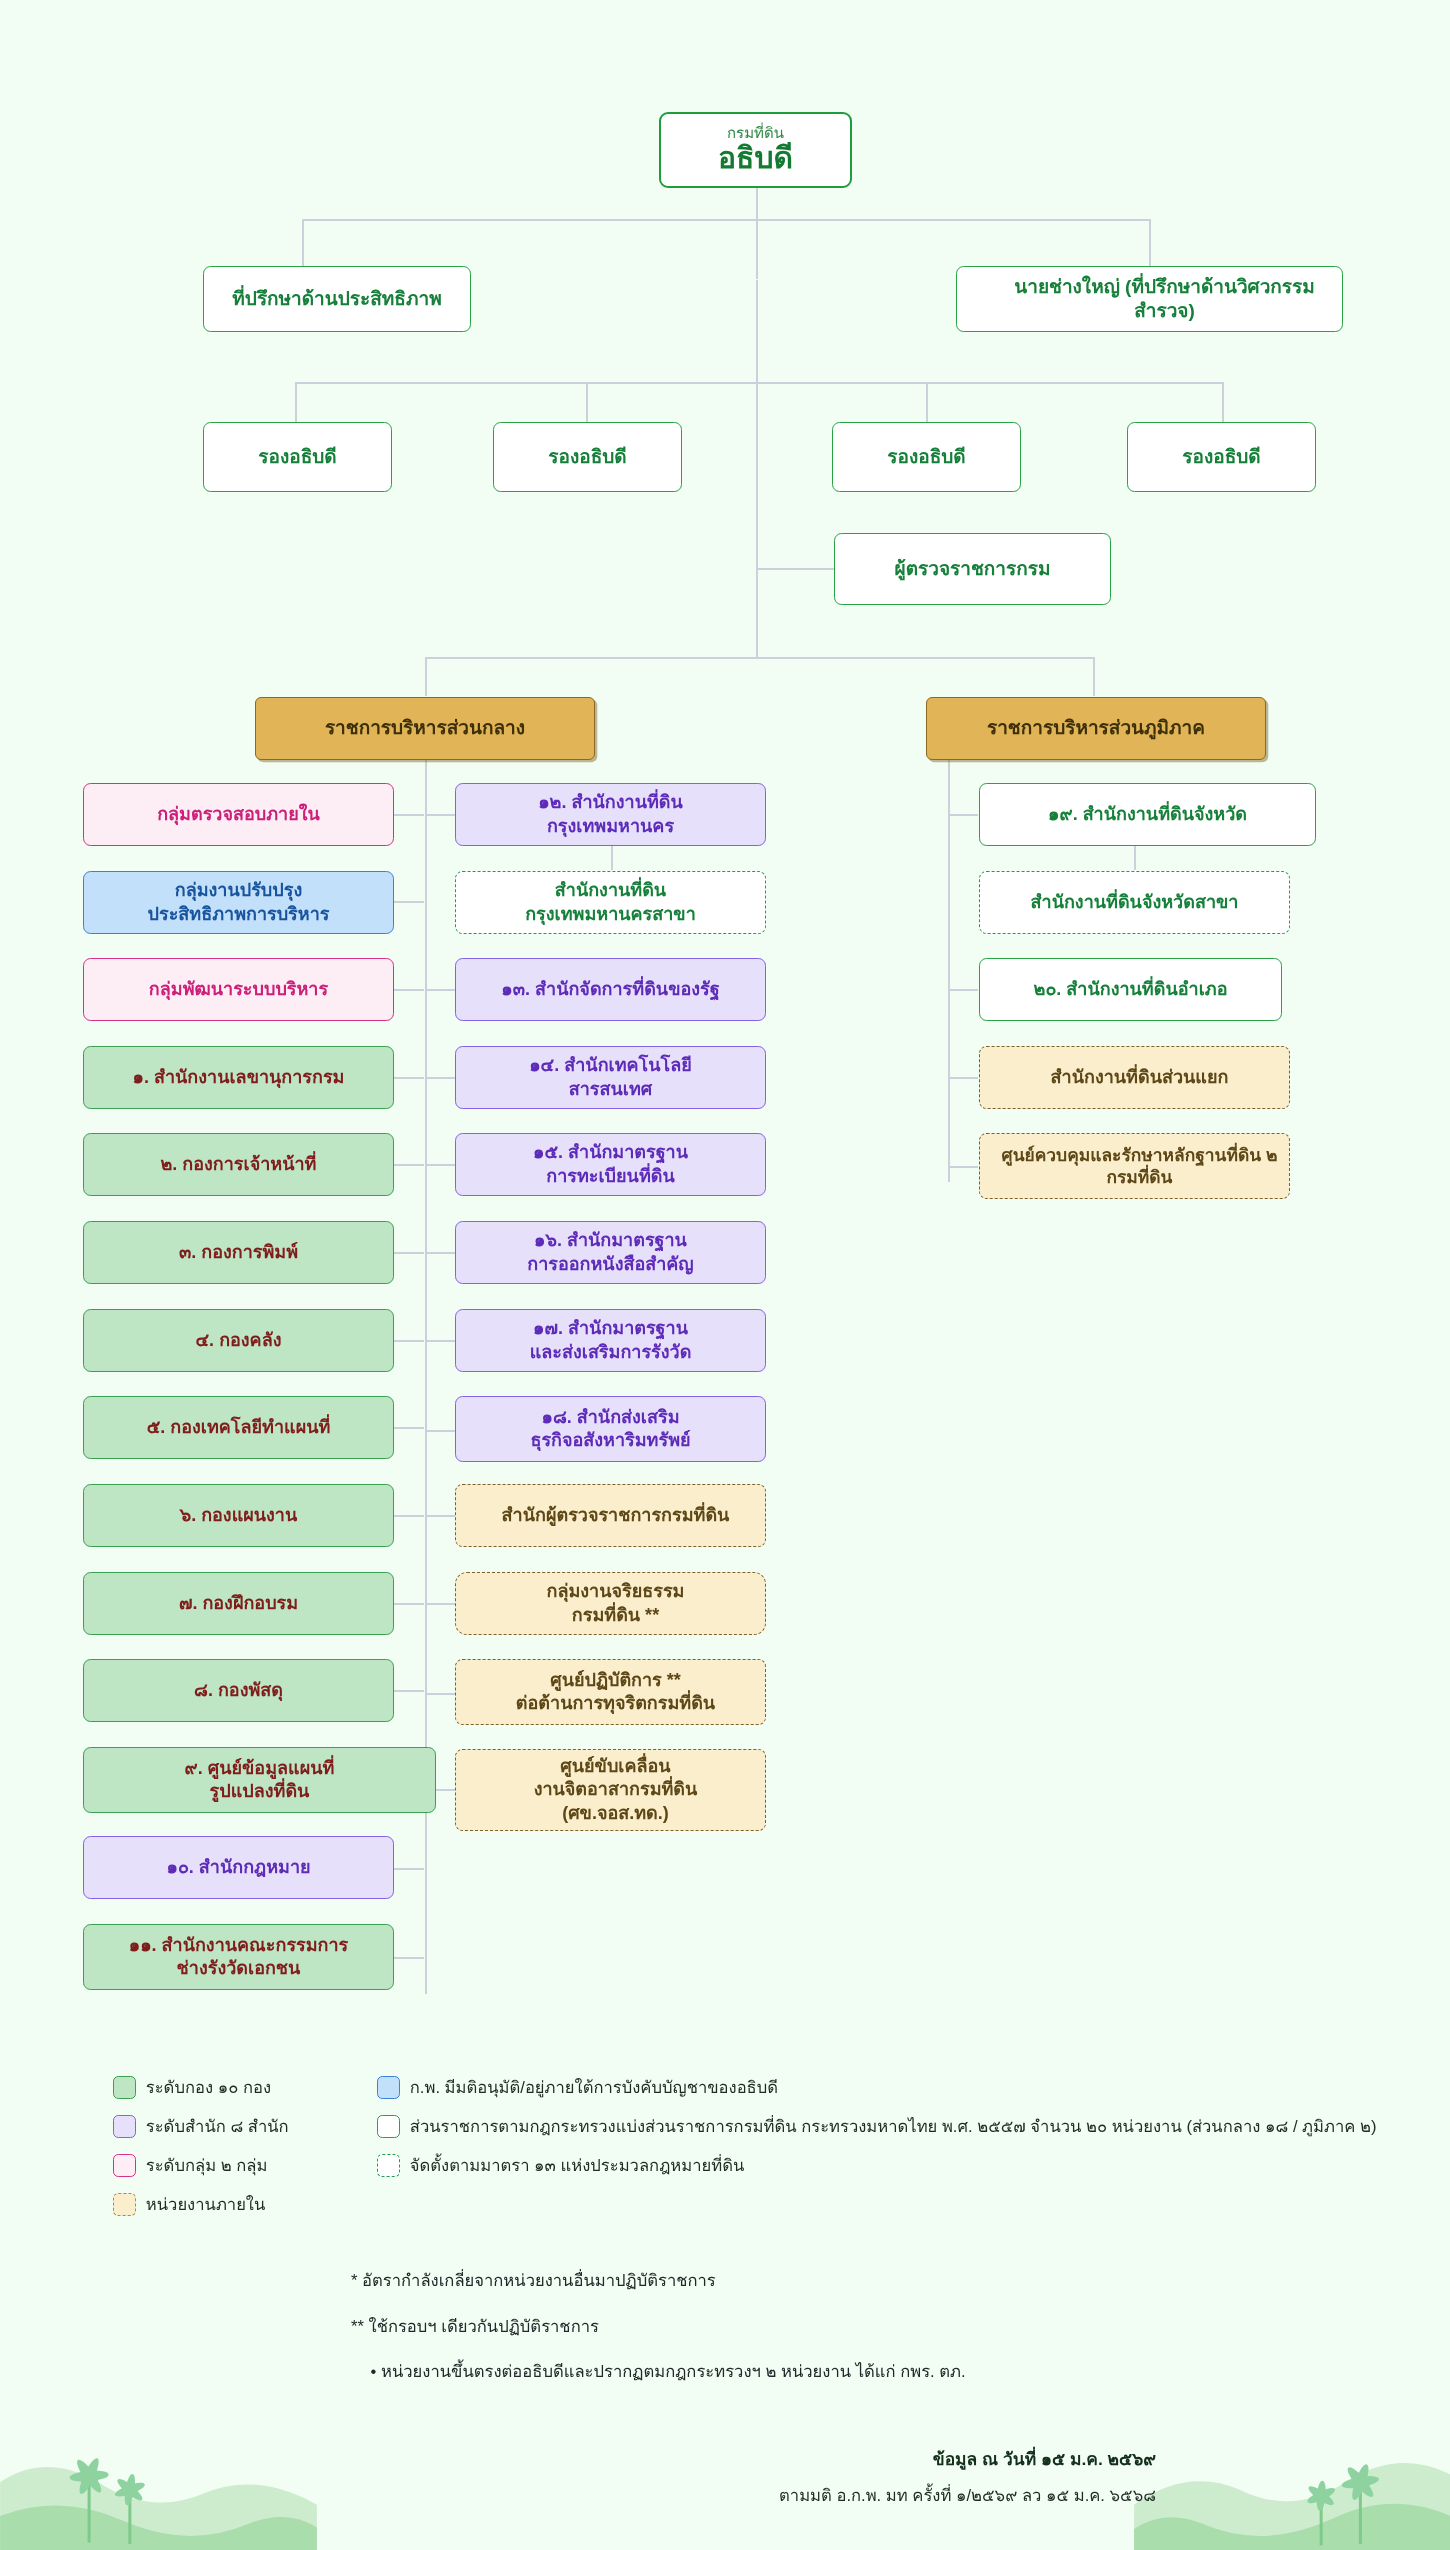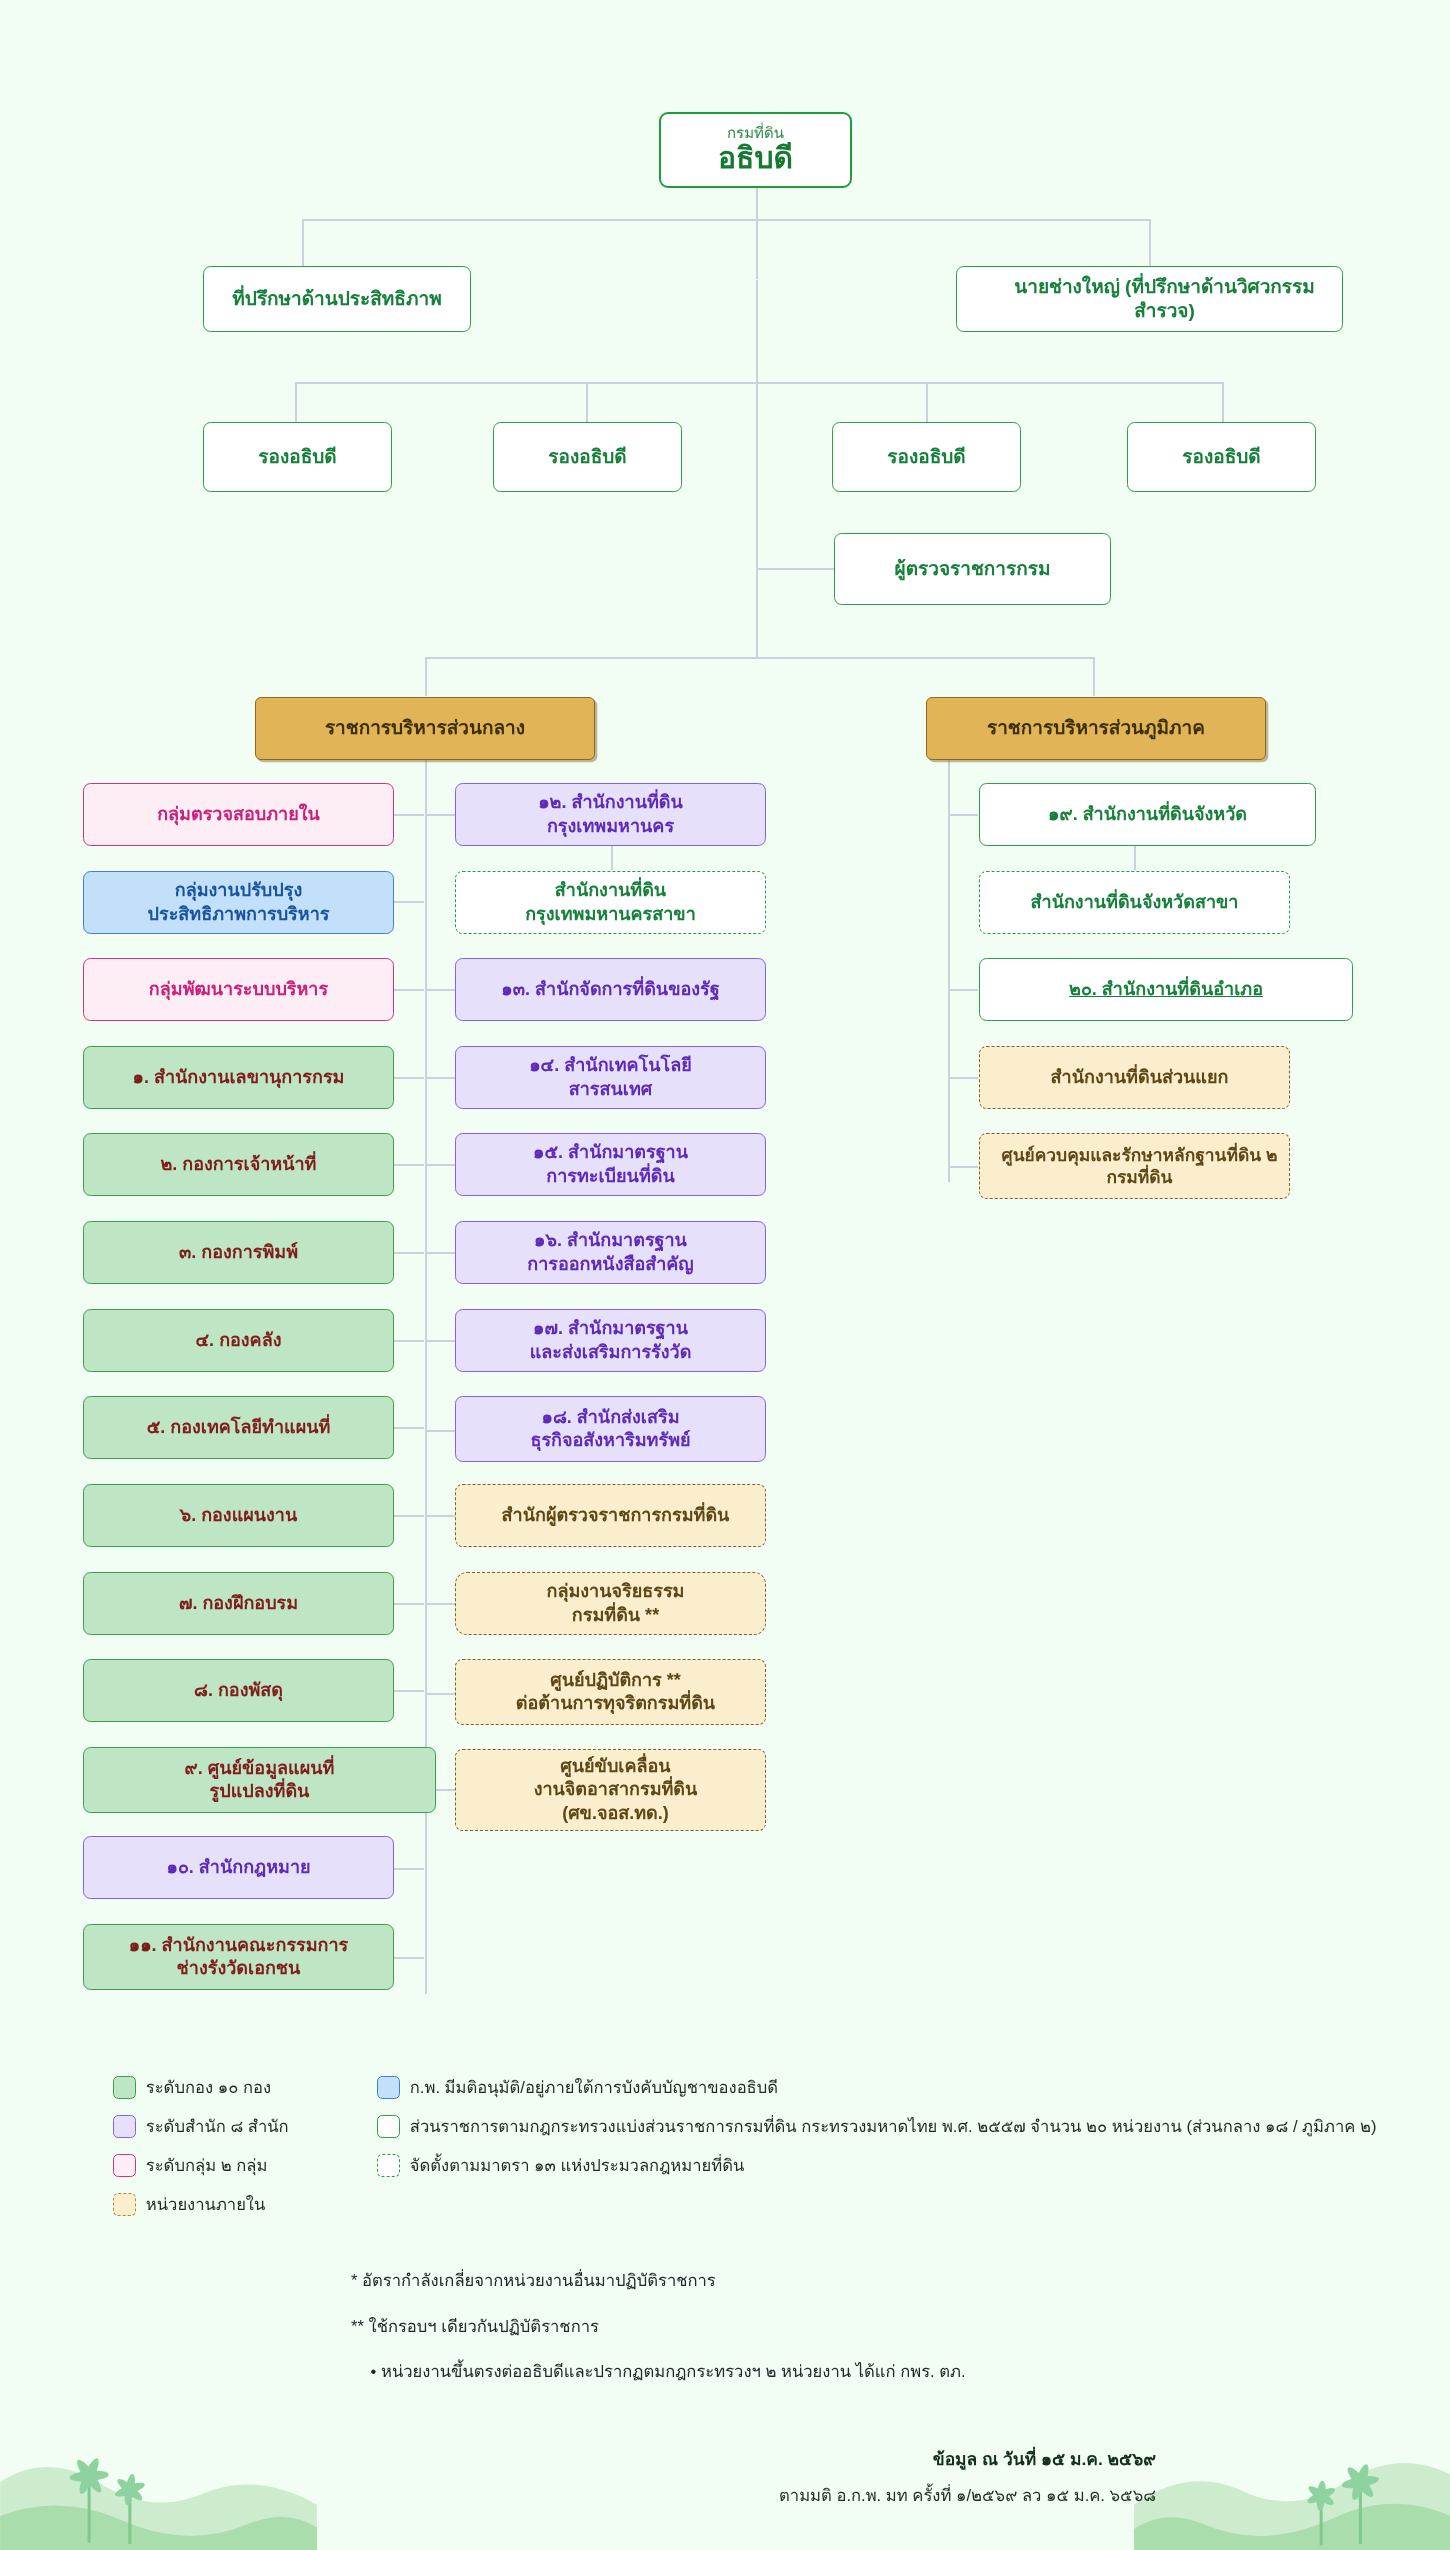--- a/index.html
+++ b/index.html
@@ -279,21 +279,21 @@
   <div class="ln h" style="left:425px; top:1252px; width:30px;"></div>
   <div class="ln h" style="left:425px; top:1340px; width:30px;"></div>
   <div class="ln h" style="left:425px; top:1430px; width:30px;"></div>
   <div class="ln h" style="left:425px; top:1515px; width:30px;"></div>
   <div class="ln h" style="left:425px; top:1603px; width:30px;"></div>
   <div class="ln h" style="left:425px; top:1693px; width:30px;"></div>
   <div class="ln h" style="left:425px; top:1789px; width:30px;"></div>
 
   <div class="node v-white" style="left:979px; top:783px; width:337px; height:63px; font-size:18px;">๑๙. สำนักงานที่ดินจังหวัด</div>
   <div class="node v-dashgreen" style="left:979px; top:871px; width:311px; height:63px; font-size:18px;">สำนักงานที่ดินจังหวัดสาขา</div>
-  <div class="node v-white" style="left:979px; top:958px; width:374px; height:63px; font-size:18px;text-decoration:underline;">๒๐. สำนักงานที่ดินอำเภอ</div>
+  <div class="node v-white" style="left:979px; top:958px; width:303px; height:63px; font-size:18px;">๒๐. สำนักงานที่ดินอำเภอ</div>
   <div class="node v-dashorange" style="left:979px; top:1046px; width:311px; height:63px; font-size:18px;">สำนักงานที่ดินส่วนแยก</div>
   <div class="node v-dashorange" style="left:979px; top:1133px; width:311px; height:66px; font-size:17.4px;">ศูนย์ควบคุมและรักษาหลักฐานที่ดิน ๒
 กรมที่ดิน</div>
 
   <div class="ln h" style="left:948px; top:814px; width:30px;"></div>
   <div class="ln v" style="left:1134px; top:846px; height:24px;"></div>
   <div class="ln h" style="left:948px; top:989px; width:30px;"></div>
   <div class="ln h" style="left:948px; top:1077px; width:30px;"></div>
   <div class="ln h" style="left:948px; top:1166px; width:30px;"></div>
 

